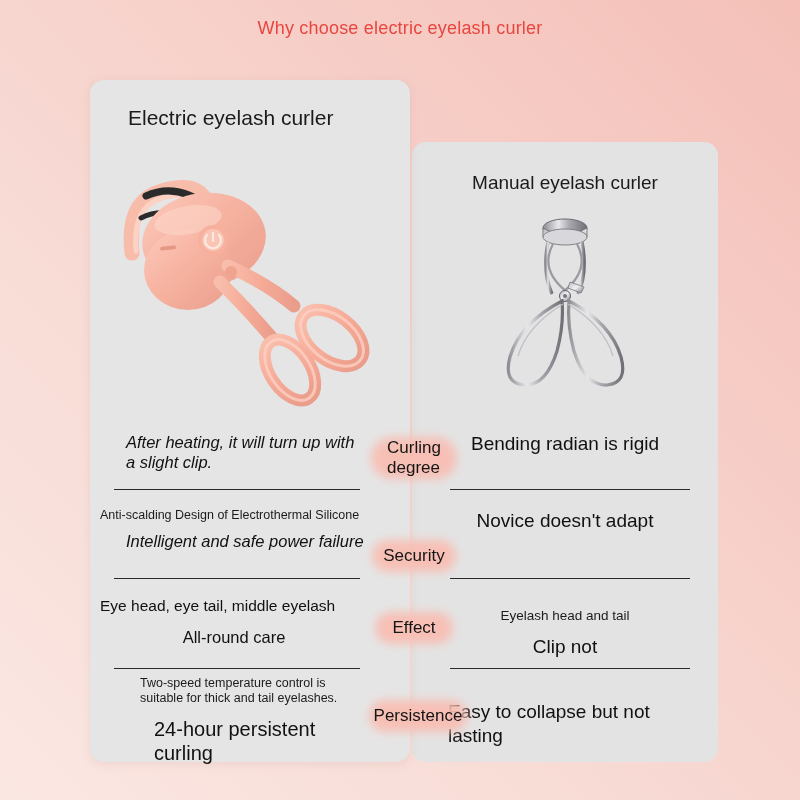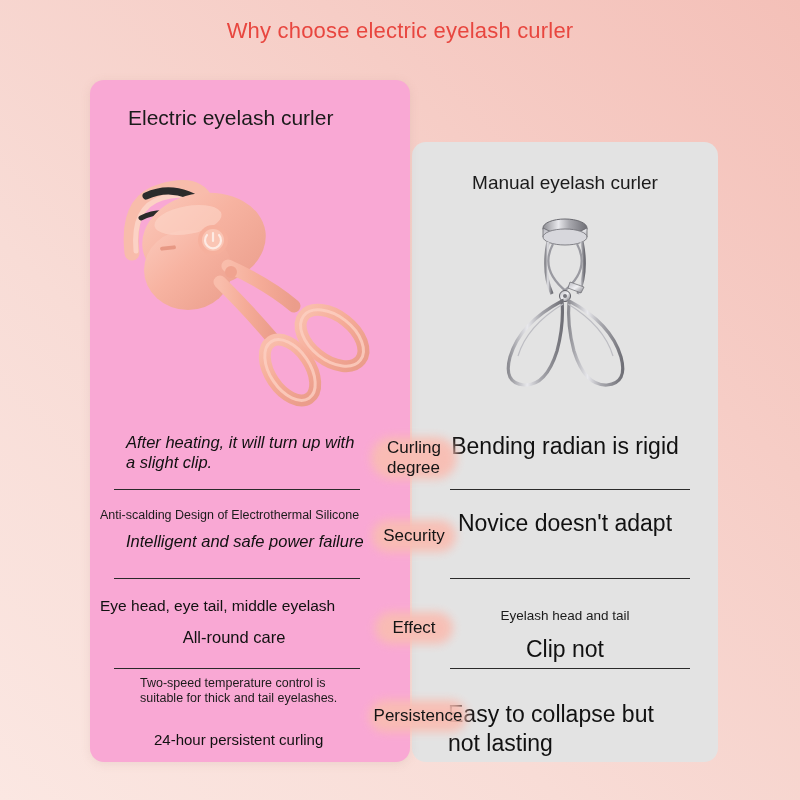--- a/index.html
+++ b/index.html
@@ -15,21 +15,21 @@
     position: relative;
   }
 
   
   .page-title {
     position: absolute;
     top: 18px;
     left: 0;
     width: 800px;
     text-align: center;
-    font-size: 22px;
+    font-size: 18px;
     color: #e8463f;
     letter-spacing: 0.2px;
     white-space: nowrap;
   }
 
   
   .panel-right {
     position: absolute;
     left: 412px;
     top: 142px;
@@ -57,21 +57,21 @@
     height: 200px;
   }
 
   
   .panel-left {
     position: absolute;
     left: 90px;
     top: 80px;
     width: 320px;
     height: 682px;
-    background: #f9a8d4;
+    background: #e5e5e5;
     border-radius: 14px;
     box-shadow: 0 2px 10px rgba(180, 140, 135, 0.18);
   }
   .panel-left-title {
     position: absolute;
     top: 26px;
     left: 38px;
     font-size: 21px;
     color: #1b1b1b;
   }
@@ -114,21 +114,21 @@
     font-size: 12.5px;
     color: #1b1b1b;
     line-height: 1.22;
   }
   .main {
     font-size: 16.5px;
     color: #111111;
     line-height: 1.24;
   }
   .main-indent { padding-left: 26px; font-style: italic; }
-  .main-big { font-size: 23px; }
+  .main-big { font-size: 19px; }
   .main-mid { font-size: 17.5px; }
 
   .divider {
     position: absolute;
     height: 0;
     border-top: 1.4px solid #2a2a2a;
   }
   .divider-left  { left: 114px; width: 246px; }
   .divider-right { left: 450px; width: 240px; }
 
@@ -275,21 +275,21 @@
 
   <div class="row" style="top:508px;">
     <div class="row-left">
       <div class="cap">Anti-scalding Design of Electrothermal Silicone</div>
       <div class="main main-indent" style="margin-top:8px;">Intelligent and safe power failure</div>
     </div>
     <div class="row-right">
       <div class="main main-big" style="margin-top:1px;">Novice doesn't adapt</div>
     </div>
   </div>
-  <div class="pill" style="left:368px; top:518px; width:92px; height:36px;">
+  <div class="pill" style="left:368px; top:538px; width:92px; height:36px;">
     <span class="pill-bg" style="width:84px; height:32px;"></span>
     <span class="pill-text">Security</span>
   </div>
   <div class="divider divider-left" style="top:578px;"></div>
   <div class="divider divider-right" style="top:578px;"></div>
 
   <div class="row" style="top:596px;">
     <div class="row-left" style="text-align:left;">
       <div class="main main-mid" style="font-size:15.5px;">Eye head, eye tail, middle eyelash</div>
       <div class="main" style="margin-top:12px; text-align:center;">All-round care</div>
@@ -302,21 +302,21 @@
   <div class="pill" style="left:368px; top:610px; width:92px; height:36px;">
     <span class="pill-bg" style="width:78px; height:32px;"></span>
     <span class="pill-text">Effect</span>
   </div>
   <div class="divider divider-left" style="top:668px;"></div>
   <div class="divider divider-right" style="top:668px;"></div>
 
   <div class="row" style="top:676px;">
     <div class="row-left" style="left:140px; width:218px;">
       <div class="cap">Two-speed temperature control is suitable for thick and tail eyelashes.</div>
-      <div class="main" style="margin-top:24px; padding-left:14px; font-size:15px;">24-hour persistent curling</div>
+      <div class="main" style="margin-top:10px; padding-left:14px; font-size:20px;">24-hour persistent curling</div>
     </div>
     <div class="row-right" style="top:24px; text-align:left; left:448px; width:240px;">
       <div class="main main-big">Easy to collapse but not lasting</div>
     </div>
   </div>
   <div class="pill" style="left:366px; top:698px; width:104px; height:36px;">
     <span class="pill-bg" style="width:98px; height:32px;"></span>
     <span class="pill-text">Persistence</span>
   </div>
 

